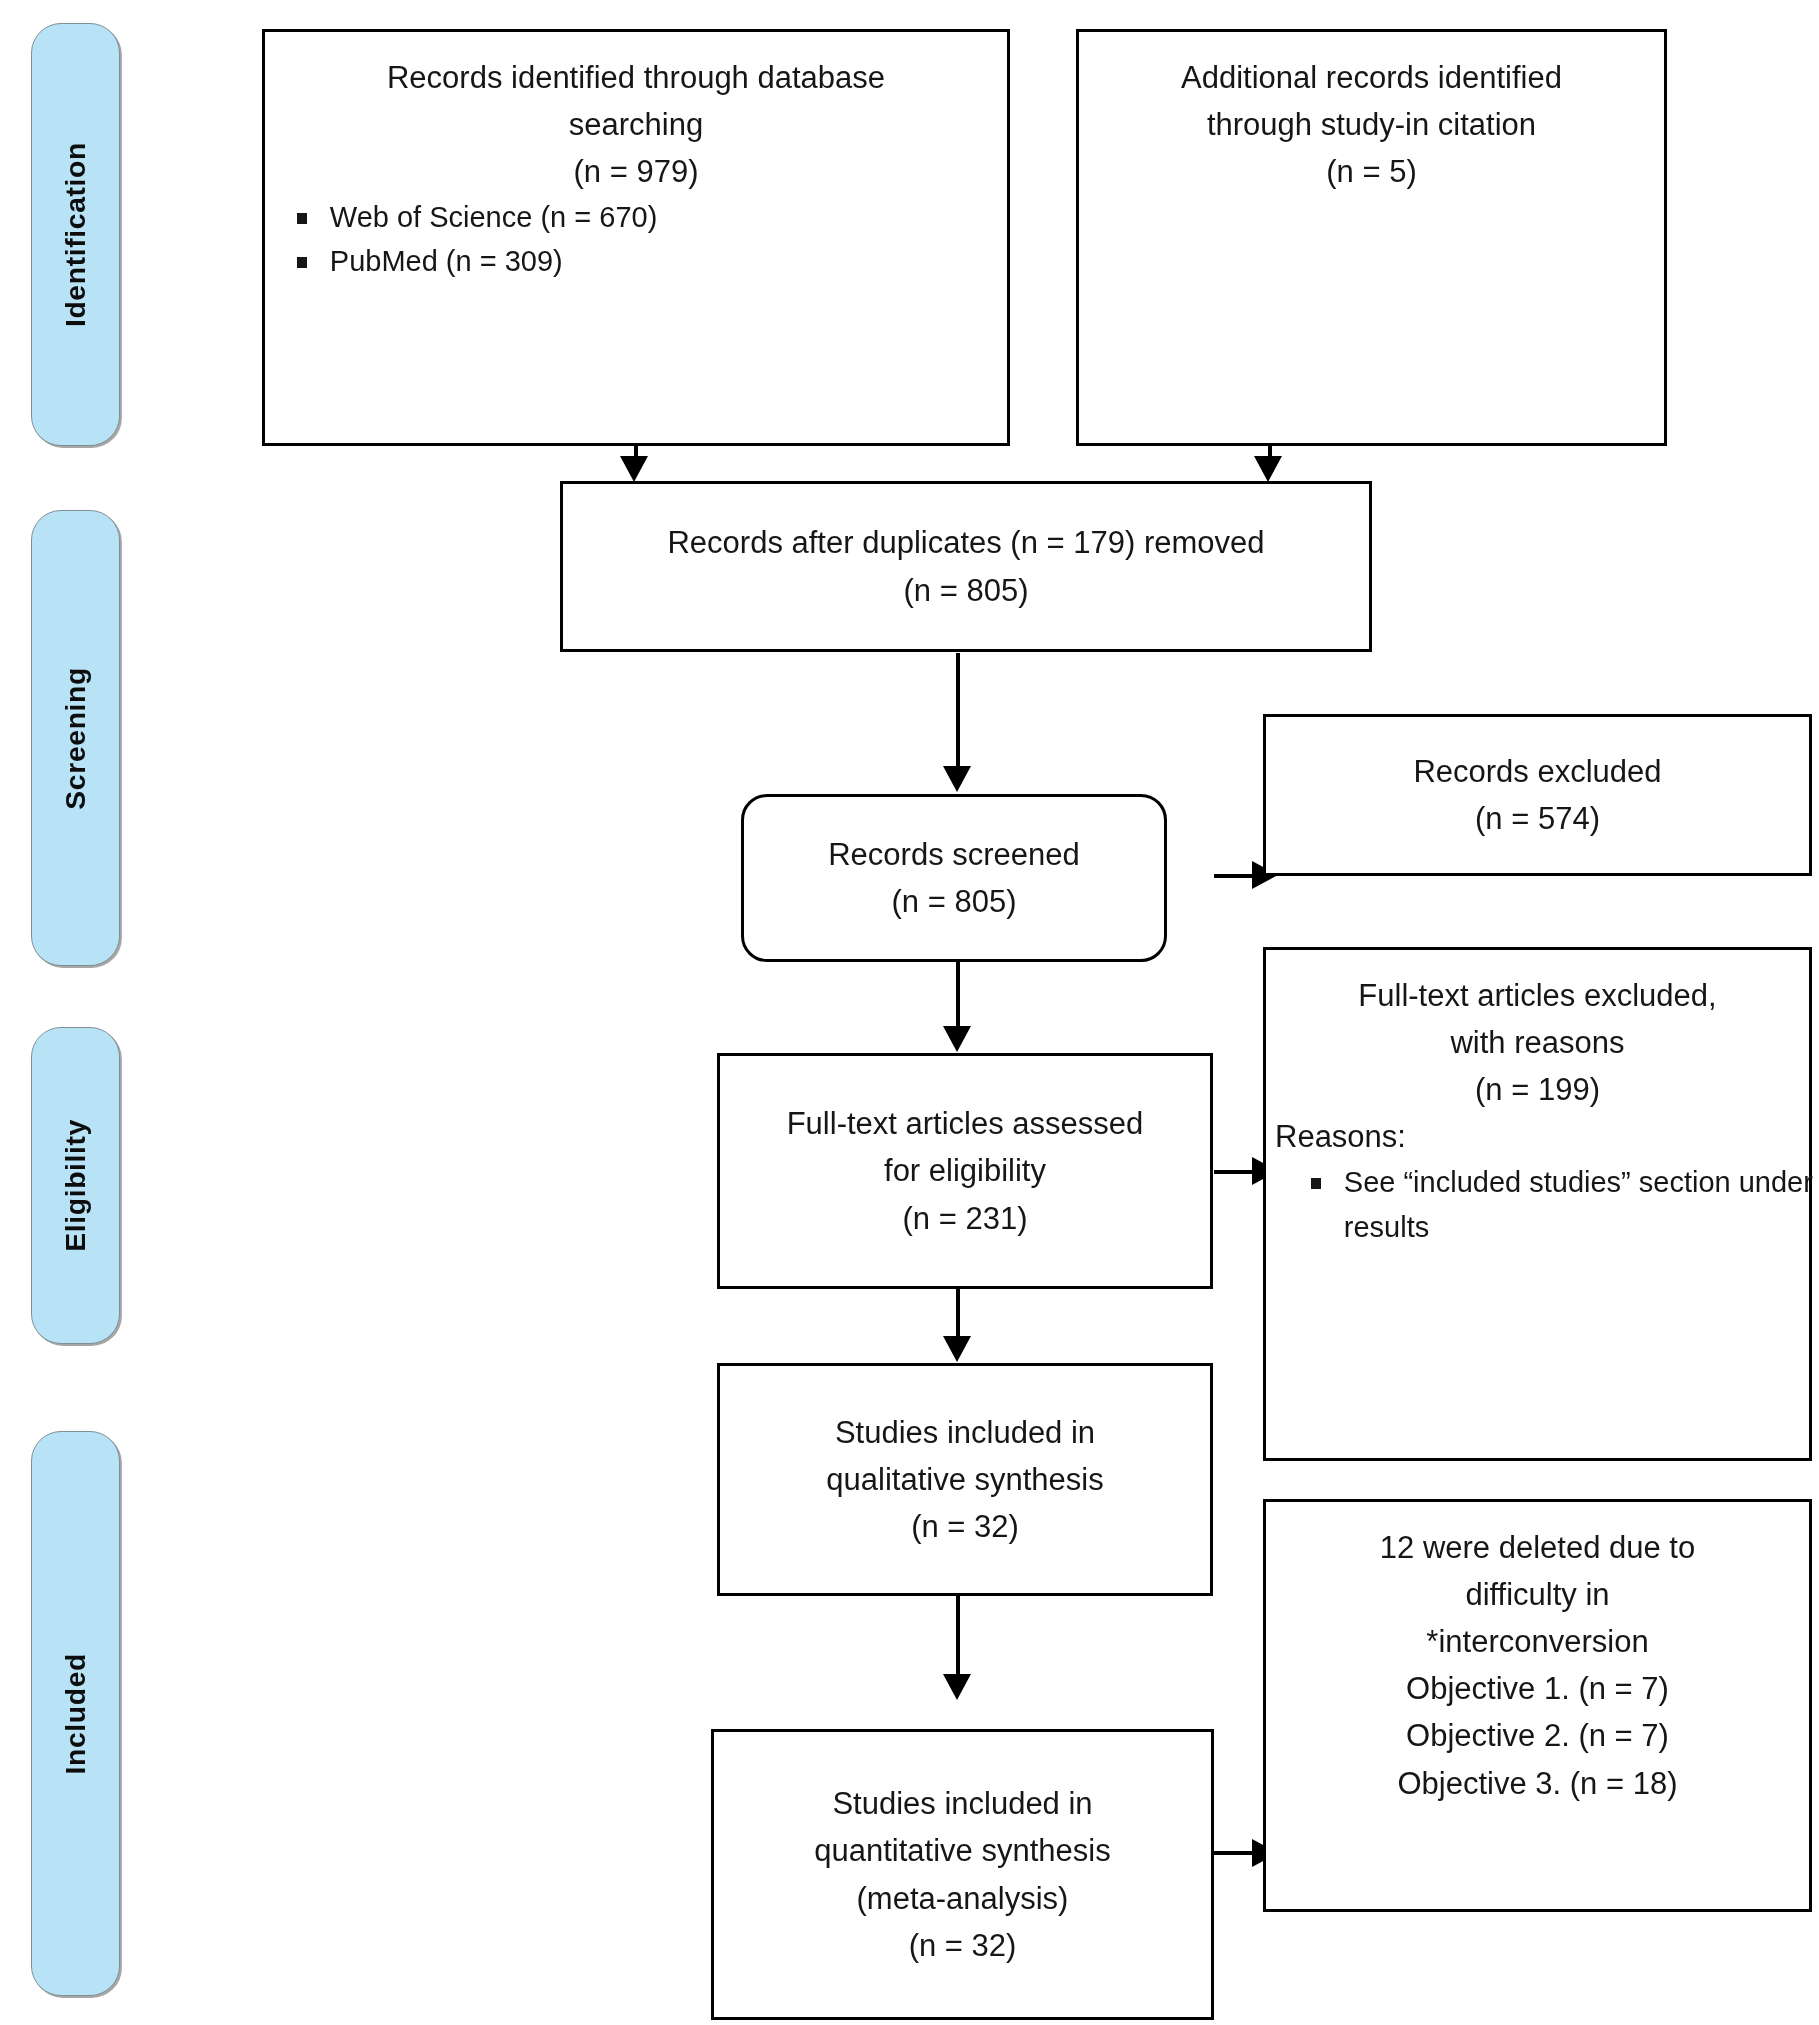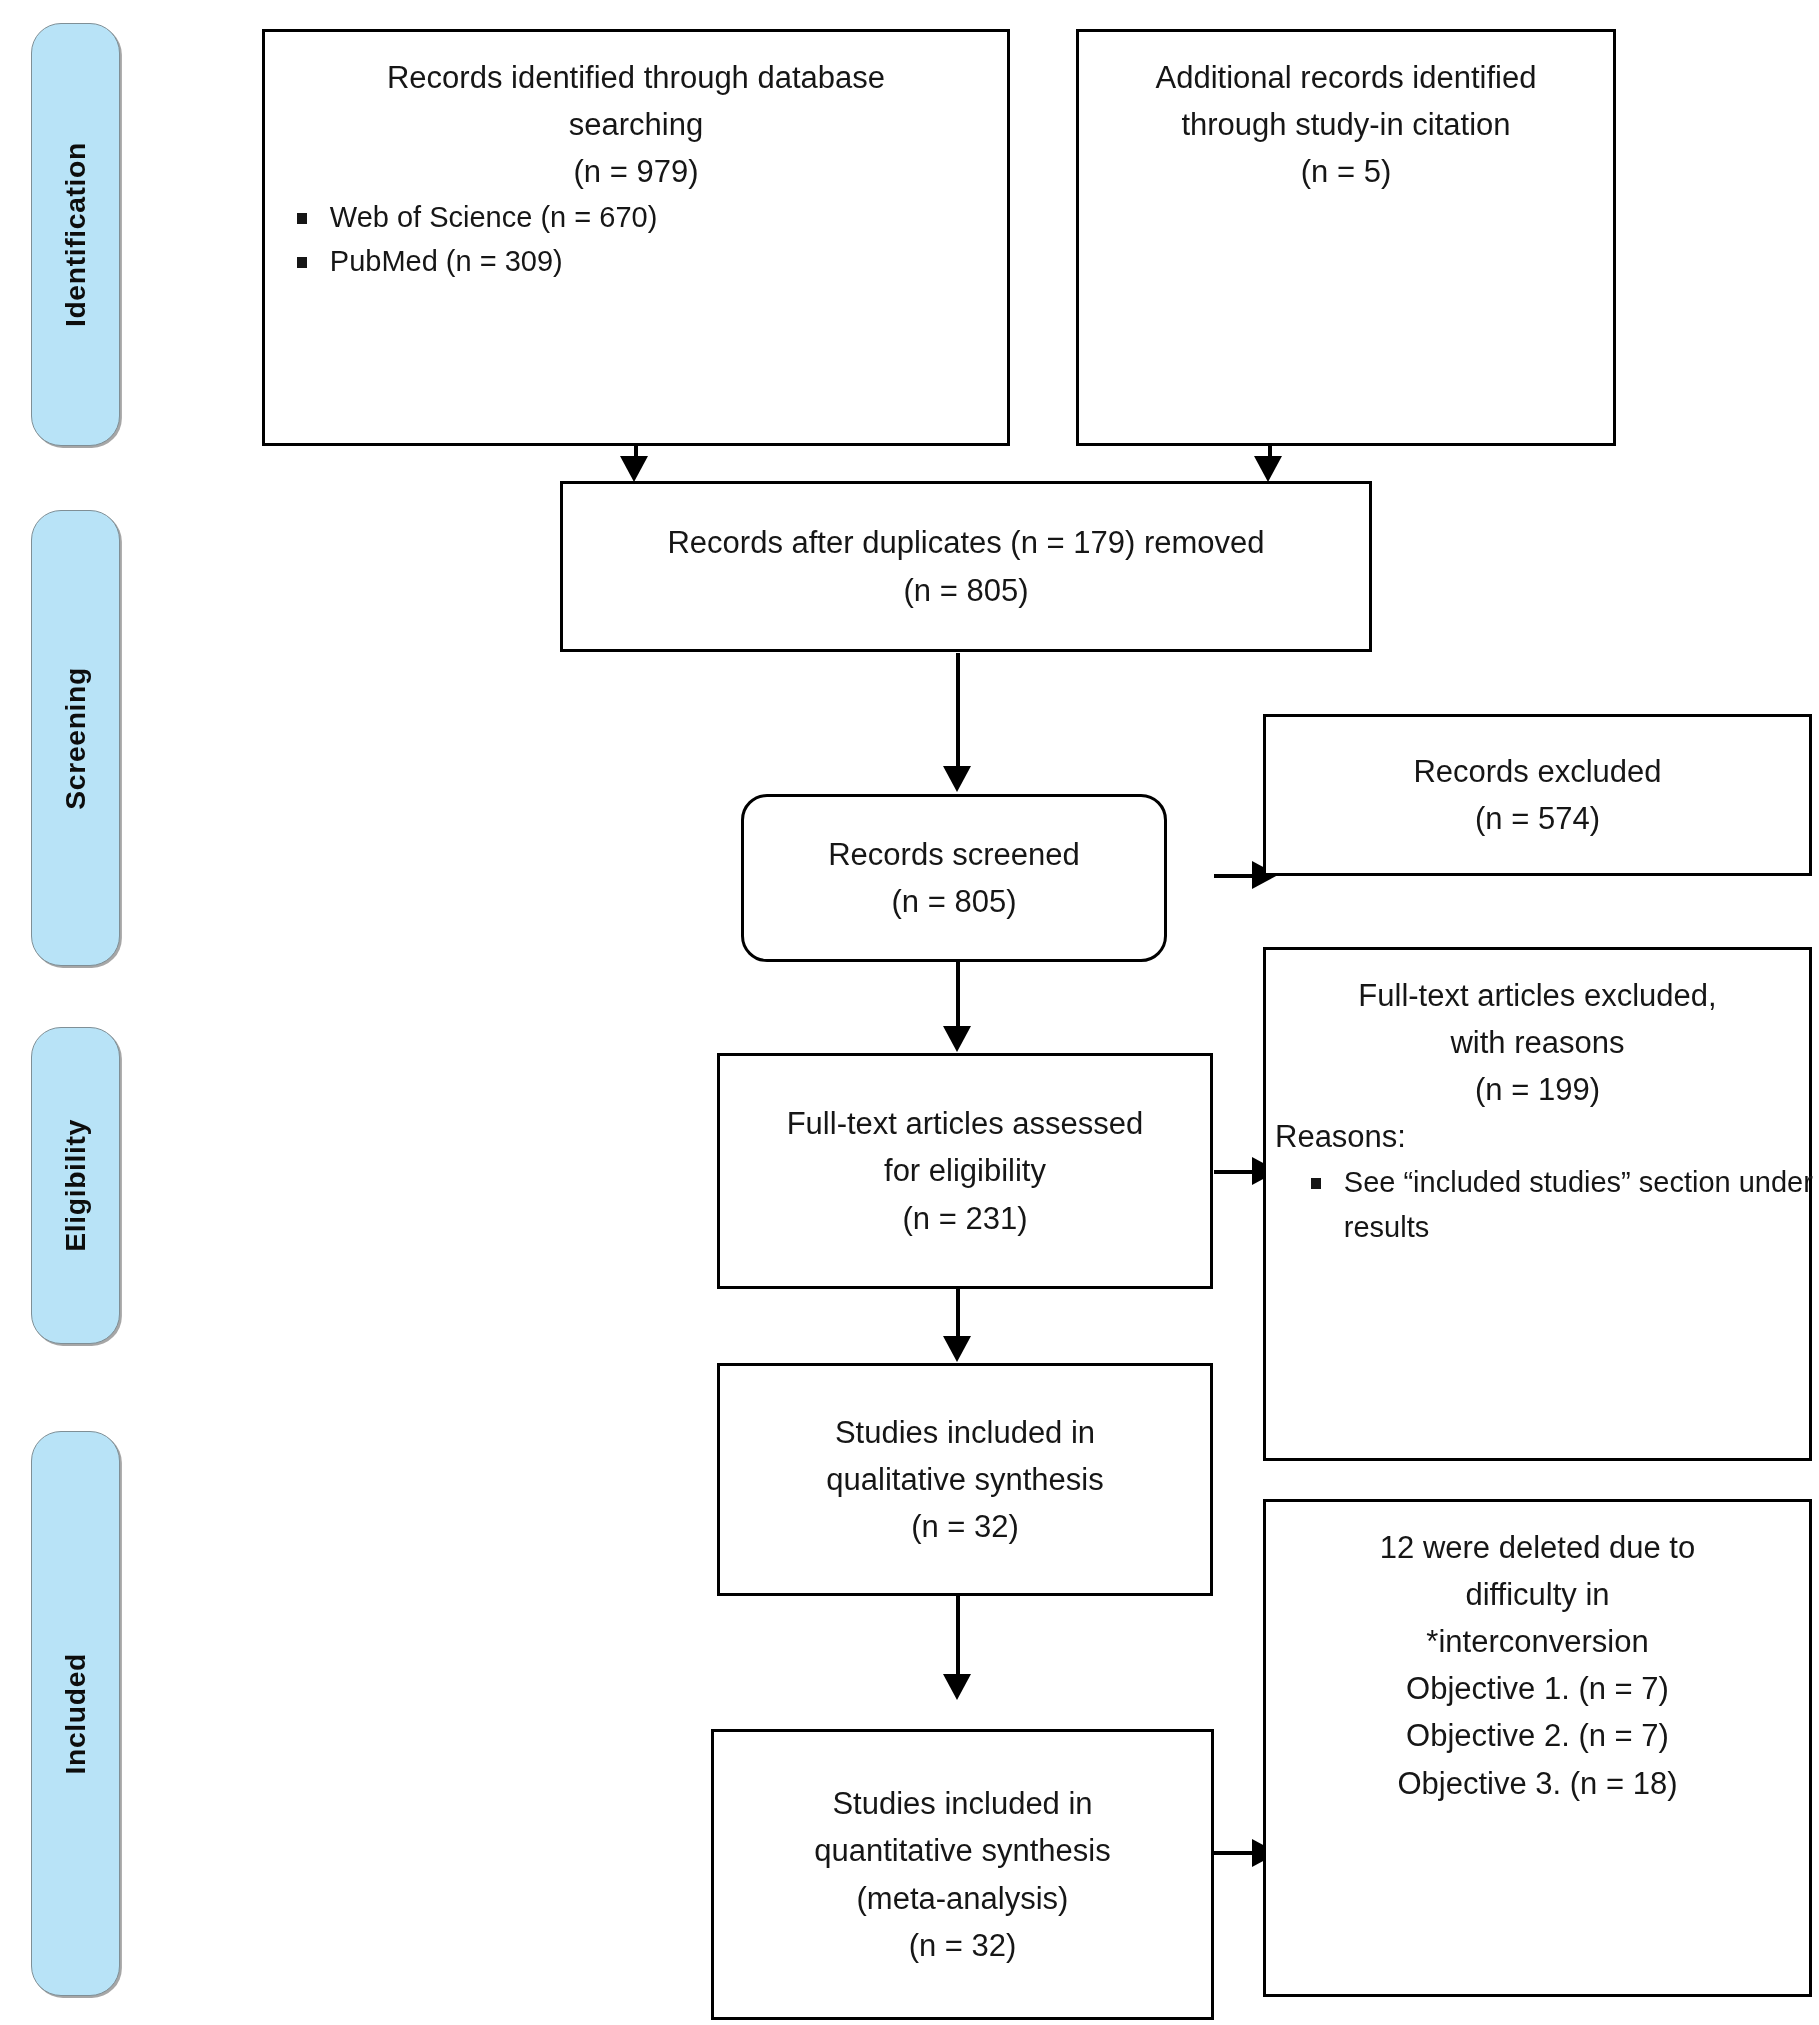--- a/index.html
+++ b/index.html
@@ -140,21 +140,21 @@
     <div class="bullet-row bullet-indent-1">
       <span class="bullet-glyph"></span>
       <span class="bullet-text">Web of Science (n = 670)</span>
     </div>
     <div class="bullet-row bullet-indent-1">
       <span class="bullet-glyph"></span>
       <span class="bullet-text">PubMed (n = 309)</span>
     </div>
   </div>
 
-  <div class="flow-box top-align" style="left:1076px; top:29px; width:540px; height:417px;">
+  <div class="flow-box top-align" style="left:1076px; top:29px; width:591px; height:417px;">
     <div class="line">Additional records identified</div>
     <div class="line">through study-in citation</div>
     <div class="line">(n = 5)</div>
   </div>
 
   <div class="vline" style="left:634px; top:446px; height:13px;"></div>
   <div class="arrow-down" style="left:620px; top:456px;"></div>
   <div class="vline" style="left:1268px; top:446px; height:13px;"></div>
   <div class="arrow-down" style="left:1254px; top:456px;"></div>
 
@@ -217,21 +217,21 @@
   <div class="flow-box" style="left:711px; top:1729px; width:503px; height:291px;">
     <div class="line">Studies included in</div>
     <div class="line">quantitative synthesis</div>
     <div class="line">(meta-analysis)</div>
     <div class="line">(n = 32)</div>
   </div>
 
   <div class="hline" style="left:1214px; top:1851px; width:42px;"></div>
   <div class="arrow-right" style="left:1252px; top:1839px;"></div>
 
-  <div class="flow-box top-align" style="left:1263px; top:1499px; width:549px; height:498px;">
+  <div class="flow-box top-align" style="left:1263px; top:1499px; width:549px; height:413px;">
     <div class="line">12 were deleted due to</div>
     <div class="line">difficulty in</div>
     <div class="line">*interconversion</div>
     <div class="line">Objective 1. (n = 7)</div>
     <div class="line">Objective 2. (n = 7)</div>
     <div class="line">Objective 3. (n = 18)</div>
   </div>
 
 </div>
 

